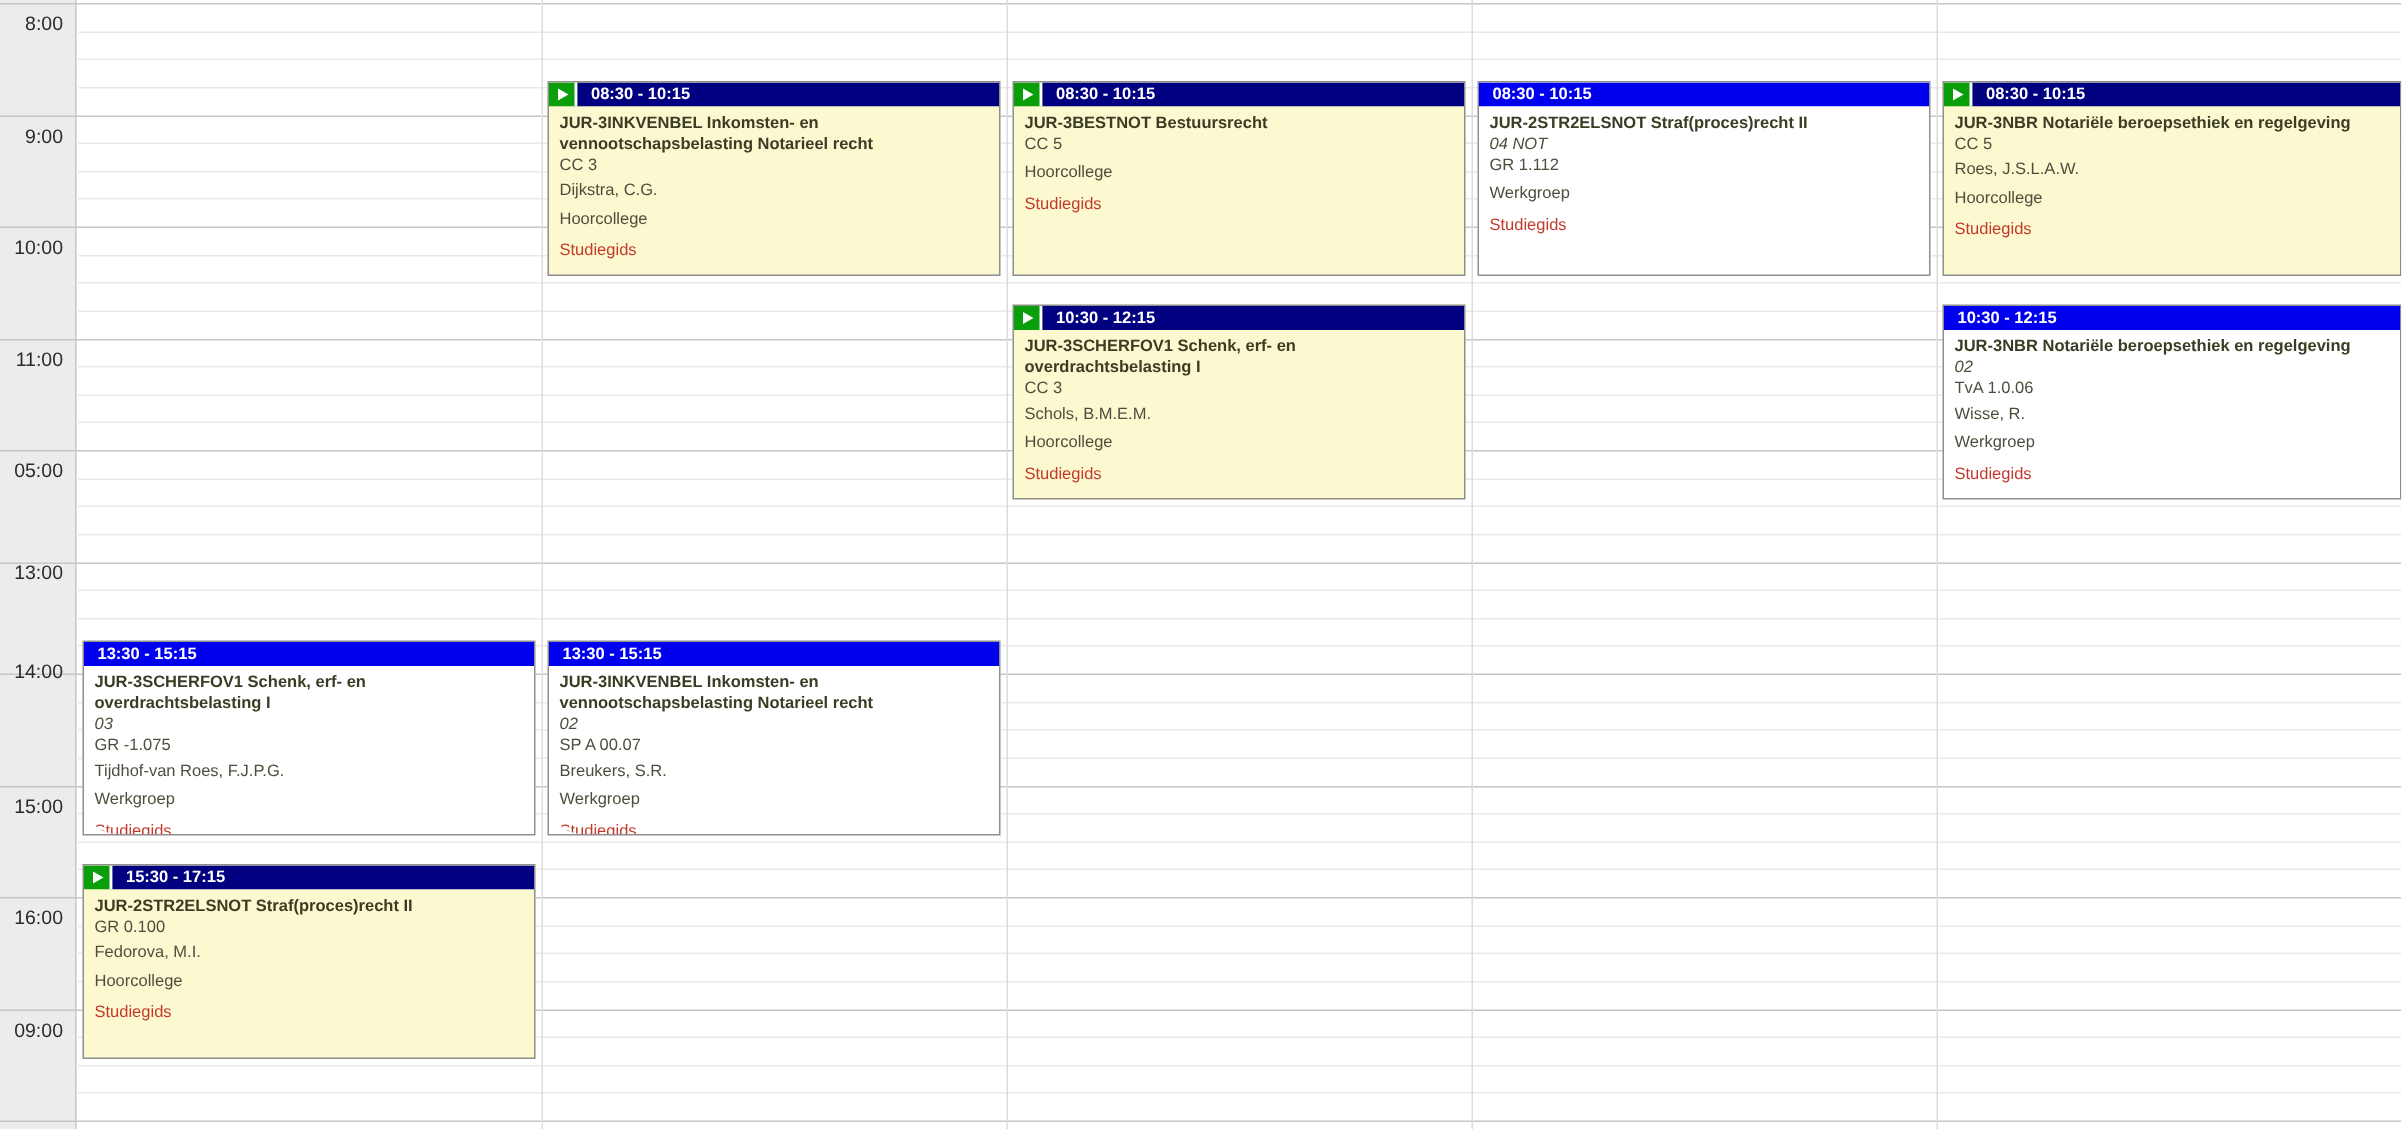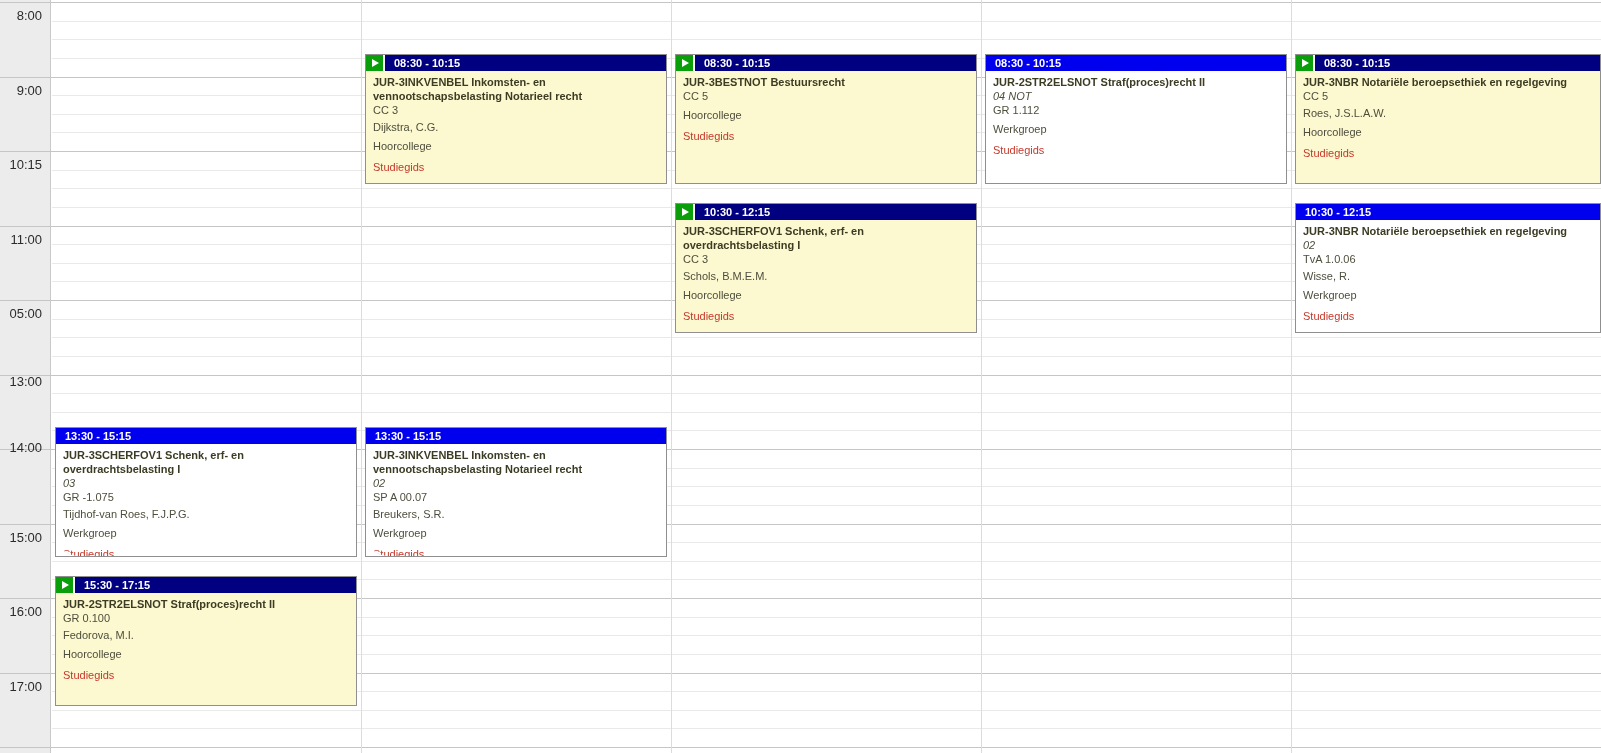--- a/index.html
+++ b/index.html
@@ -91,28 +91,28 @@
     <div class="hline" style="top: 691px;"></div>
     <div class="hline" style="top: 710px;"></div>
     <div class="hline" style="top: 728px;"></div>
     <div class="hline hour" style="top: 747px;"></div>
     <div class="vline" style="left: 361px;"></div>
     <div class="vline" style="left: 671px;"></div>
     <div class="vline" style="left: 981px;"></div>
     <div class="vline" style="left: 1291px;"></div>
     <div class="tlabel" style="top: 8px;">8:00</div>
     <div class="tlabel" style="top: 83px;">9:00</div>
-    <div class="tlabel" style="top: 157px;">10:15</div>
+    <div class="tlabel" style="top: 157px;">10:00</div>
     <div class="tlabel" style="top: 232px;">11:00</div>
     <div class="tlabel" style="top: 306px;">05:00</div>
     <div class="tlabel" style="top: 374px;">13:00</div>
     <div class="tlabel" style="top: 440px;">14:00</div>
     <div class="tlabel" style="top: 530px;">15:00</div>
     <div class="tlabel" style="top: 604px;">16:00</div>
-    <div class="tlabel" style="top: 679px;">17:00</div>
+    <div class="tlabel" style="top: 679px;">09:00</div>
     <div class="event" style="left: 55px; width: 302px; top: 412px; height: 130px; background: rgb(255, 255, 255);">
       <div class="ehdr">
         <div class="etime" style="background: rgb(0, 0, 238);">13:30 - 15:15</div>
       </div>
       <div class="ebody">
         <div class="etitle">JUR-3SCHERFOV1 Schenk, erf- en overdrachtsbelasting I</div>
         <div class="egroup">03</div>
         <div class="eroom">GR -1.075</div>
         <div class="elects">
           <div>Tijdhof-van Roes, F.J.P.G.</div>

